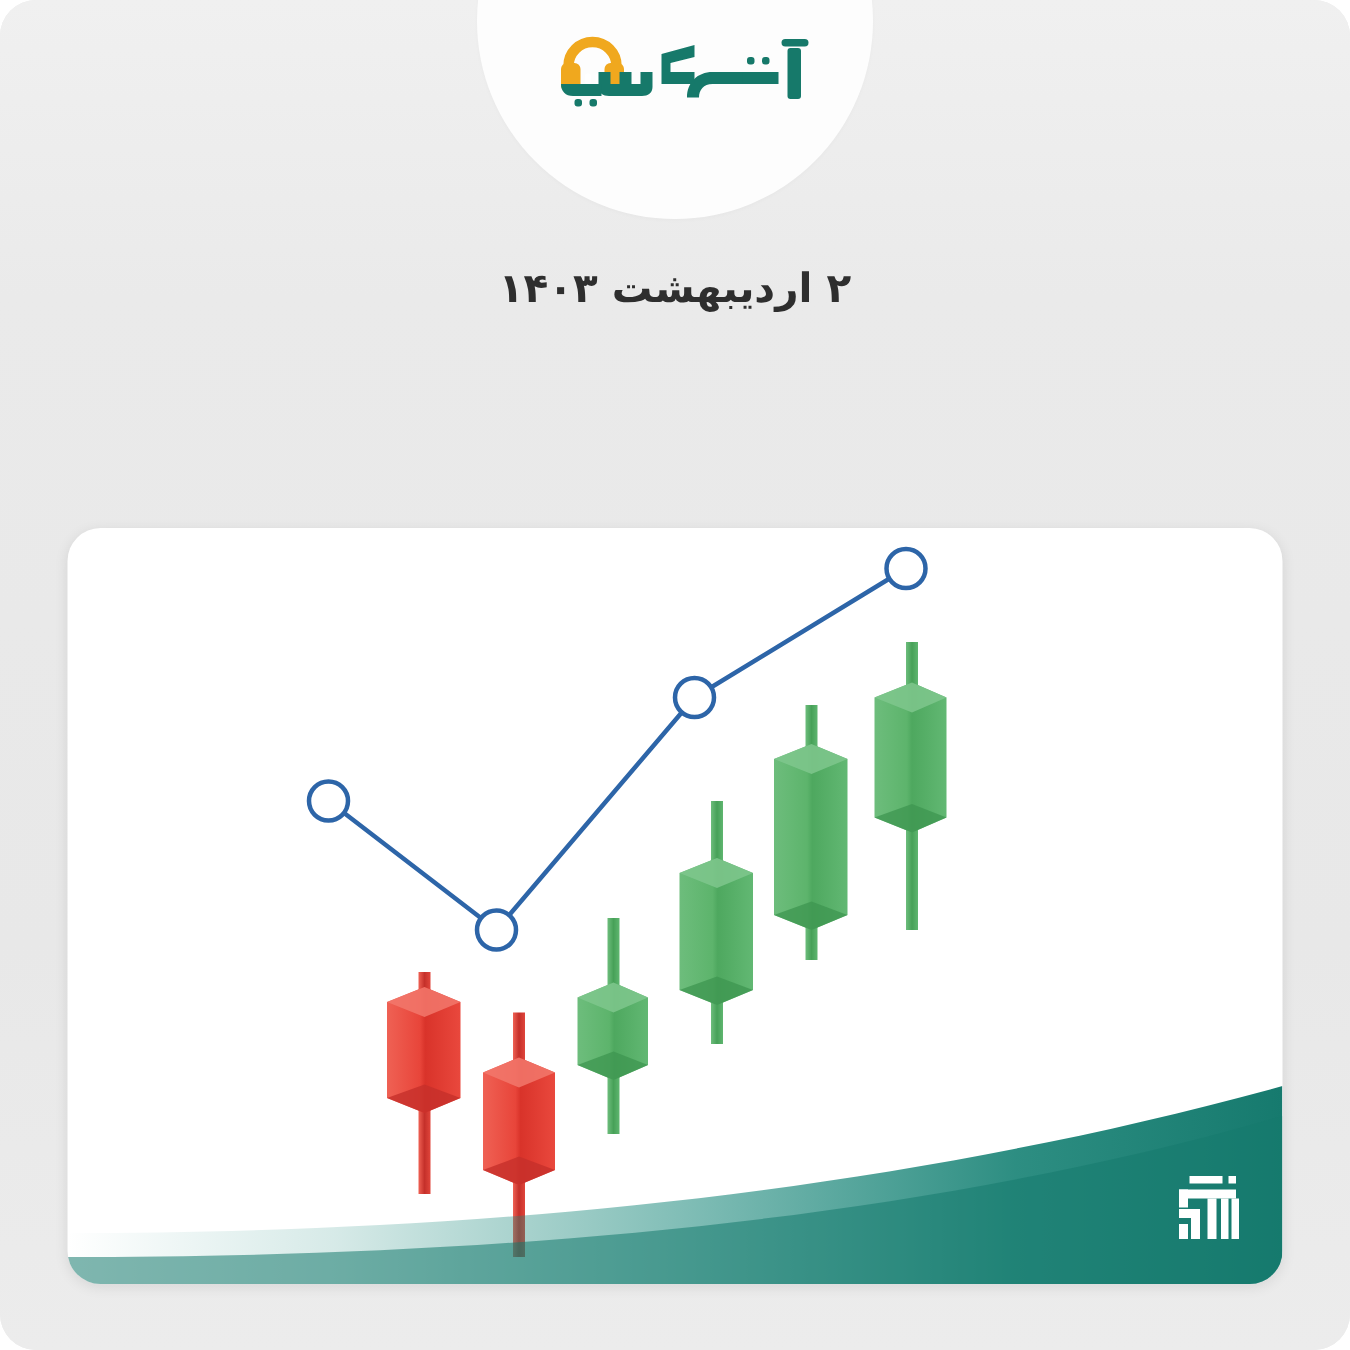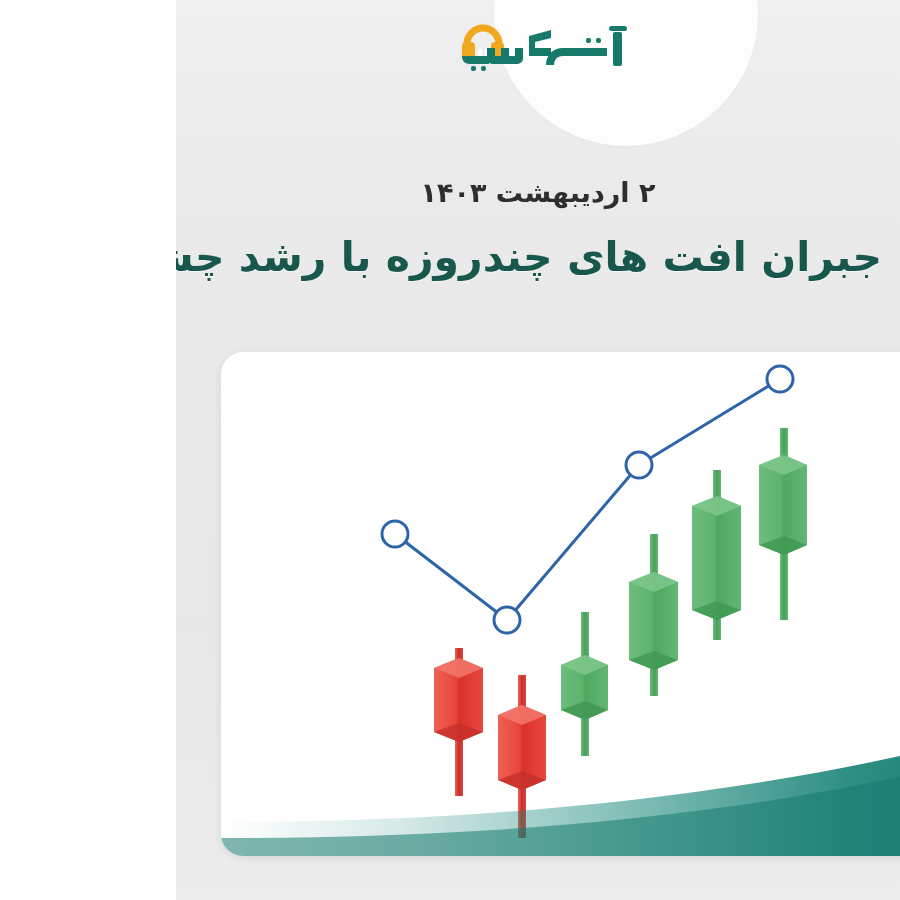--- a/index.html
+++ b/index.html
@@ -11,24 +11,25 @@
   body {
     width: 900px;
     height: 900px;
     overflow: hidden;
     font-family: "DejaVu Sans", "Liberation Sans", sans-serif;
   }
 
   
   #poster {
     position: relative;
-    width: 724px;
+    width: 900px;
     height: 900px;
     background: #eaeaea;
     overflow: hidden;
+    border-radius: 24px;
   }
 
   
   #poster::before {
     content: "";
     position: absolute;
     inset: 0;
     background: linear-gradient(180deg,
                 #f0f0f0 0%,
                 #eaeaea 22%,
@@ -161,21 +162,20 @@
 
         <path d="M20 38 h26 v8 H27 c-5 0 -8 -3 -8 -8 z"></path>
         <rect x="28" y="48" width="5" height="5" rx="2"></rect>
         <rect x="38" y="48" width="5" height="5" rx="2"></rect>
       </g>
     </svg>
   </div>
 
   <div class="date-line">۲ اردیبهشت ۱۴۰۳</div>
 
-  <div class="headline">جبران افت های چندروزه با رشد چشمگیر</div>
 
   <div class="chart-card">
 
     <svg class="chart-svg" viewBox="0 0 810 504" preserveAspectRatio="none">
       <defs>
 
         <linearGradient id="gGreen" x1="0" y1="0" x2="1" y2="0">
           <stop offset="0%" stop-color="#6dbd7c"></stop>
           <stop offset="45%" stop-color="#5db46c"></stop>
           <stop offset="52%" stop-color="#4ea85f"></stop>

